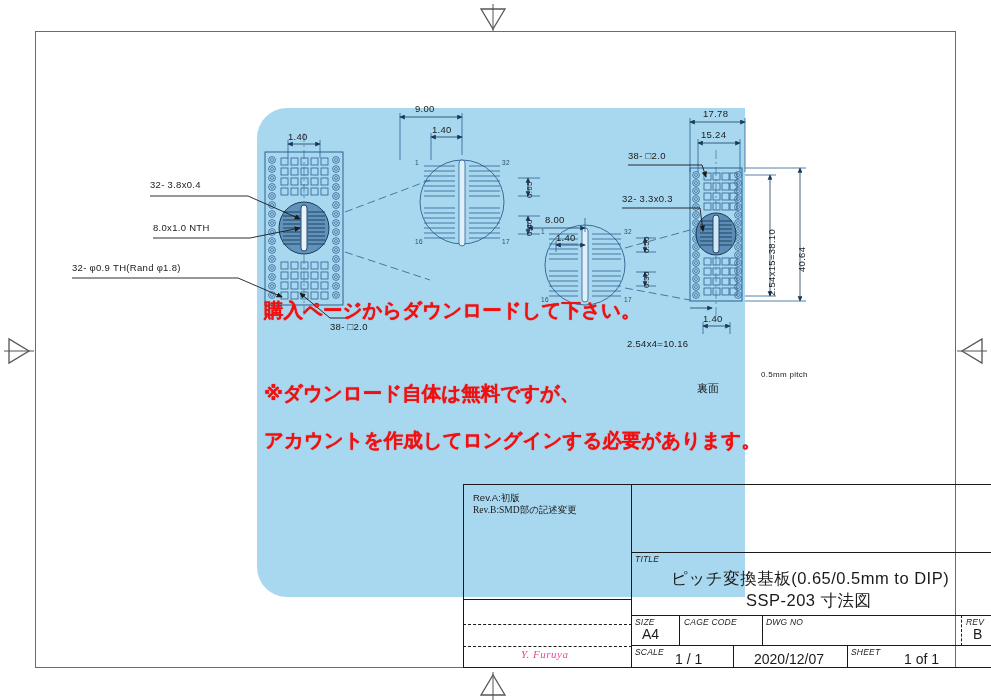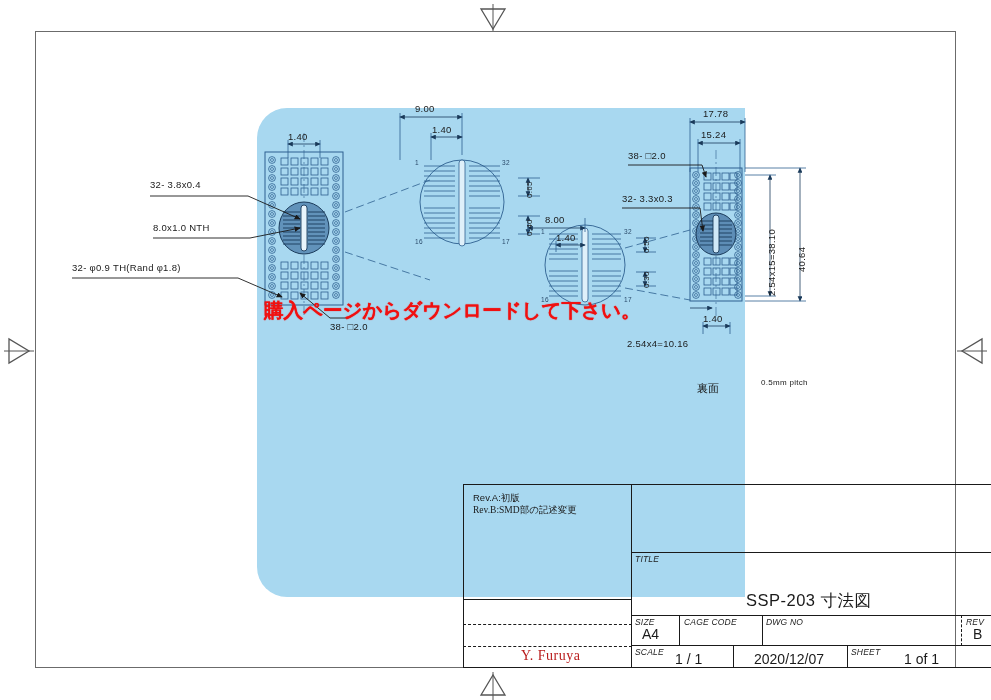--- a/index.html
+++ b/index.html
@@ -46,22 +46,22 @@
   .tb .vln{width:1px;}
   .tb .dash{position:absolute;height:0;border-top:1px dashed #1a1a1a;}
   .tb .vdash{position:absolute;width:0;border-left:1px dashed #1a1a1a;}
   .tbtxt{position:absolute;color:#1a1a1a;white-space:nowrap;
          font-family:"Liberation Sans","DejaVu Sans",sans-serif;}
   .lbl{font-size:8.5px;letter-spacing:.2px;font-style:italic;}
   .val{font-size:14px;}
   .val-sm{font-size:12.5px;}
   .rev-note{font-size:9.5px;line-height:13px;color:#1a1a1a;}
   .title-main{font-size:16.5px;letter-spacing:.5px;}
-  .sig{font-family:"Liberation Serif","DejaVu Serif",serif;
-       font-size:14px;color:#b91c1c;letter-spacing:.5px;}
+  .sig{font-family:"Liberation Serif","DejaVu Serif",serif;font-style:italic;
+       font-size:11px;color:#ec4899;letter-spacing:.5px;}
   .urafont{font-size:11px;}
 </style>
 </head>
 <body>
 
 <div class="sheet">
 
   <div class="frame"></div>
 
   <div class="tri" style="left:478px;top:4px;">
@@ -488,23 +488,25 @@
   <div class="dim xs" style="left:624px;top:296px;">17</div>
 
   <div class="dim" style="left:703px;top:108px;">17.78</div>
   <div class="dim" style="left:701px;top:129px;">15.24</div>
   <div class="dim rot" style="left:766px;top:296px;">2.54x15=38.10</div>
   <div class="dim rot" style="left:796px;top:272px;">40.64</div>
   <div class="dim" style="left:627px;top:298px;margin-top:40px;">2.54x4=10.16</div>
   <div class="dim" style="left:703px;top:313px;">1.40</div>
 
   <div class="tbtxt urafont" style="left:697px;top:381px;z-index:9;">裏面</div>
-  <div class="dim sm" style="left:737px;top:378px;padding-left:24px;">0.5mm pitch</div>
+  <div class="dim sm" style="left:737px;top:370px;padding-left:24px;">0.5mm pitch</div>
 
   <div class="wm wm-mid" style="left:264px;top:297px;">購入ページからダウンロードして下さい。</div>
+  <div class="wm wm-mid" style="left:264px;top:380px;">※ダウンロード自体は無料ですが、</div>
+  <div class="wm wm-mid" style="left:264px;top:427px;">アカウントを作成してロングインする必要があります。</div>
 
   <div class="tb">
 
     <div class="ln hln" style="left:0;top:0;width:531px;"></div>
     <div class="ln hln" style="left:0;top:183px;width:531px;"></div>
     <div class="ln vln" style="left:0;top:0;height:184px;"></div>
     <div class="ln vln" style="left:530px;top:0;height:184px;"></div>
 
     <div class="ln vln" style="left:168px;top:0;height:184px;"></div>
 
@@ -523,20 +525,21 @@
     <div class="ln vln" style="left:299px;top:131px;height:31px;"></div>
     <div class="vdash" style="left:498px;top:131px;height:31px;"></div>
 
     <div class="ln vln" style="left:270px;top:161px;height:23px;"></div>
     <div class="ln vln" style="left:384px;top:161px;height:23px;"></div>
 
     <div class="tbtxt rev-note" style="left:10px;top:7px;">Rev.A:初版</div>
     <div class="tbtxt rev-note" style="left:10px;top:20px;font-family:Liberation Serif, serif;">Rev.B:SMD部の記述変更</div>
 
     <div class="tbtxt lbl" style="left:172px;top:70px;">TITLE</div>
+    <div class="tbtxt title-main" style="left:208px;top:84px;">ピッチ変換基板(0.65/0.5mm to DIP)</div>
     <div class="tbtxt title-main" style="left:283px;top:106px;">SSP-203 寸法図</div>
 
     <div class="tbtxt lbl" style="left:172px;top:133px;">SIZE</div>
     <div class="tbtxt val" style="left:179px;top:142px;">A4</div>
 
     <div class="tbtxt lbl" style="left:221px;top:133px;">CAGE CODE</div>
     <div class="tbtxt val-sm" style="left:236px;top:144px;"></div>
 
     <div class="tbtxt lbl" style="left:303px;top:133px;">DWG NO</div>
     <div class="tbtxt val-sm" style="left:340px;top:144px;"></div>

